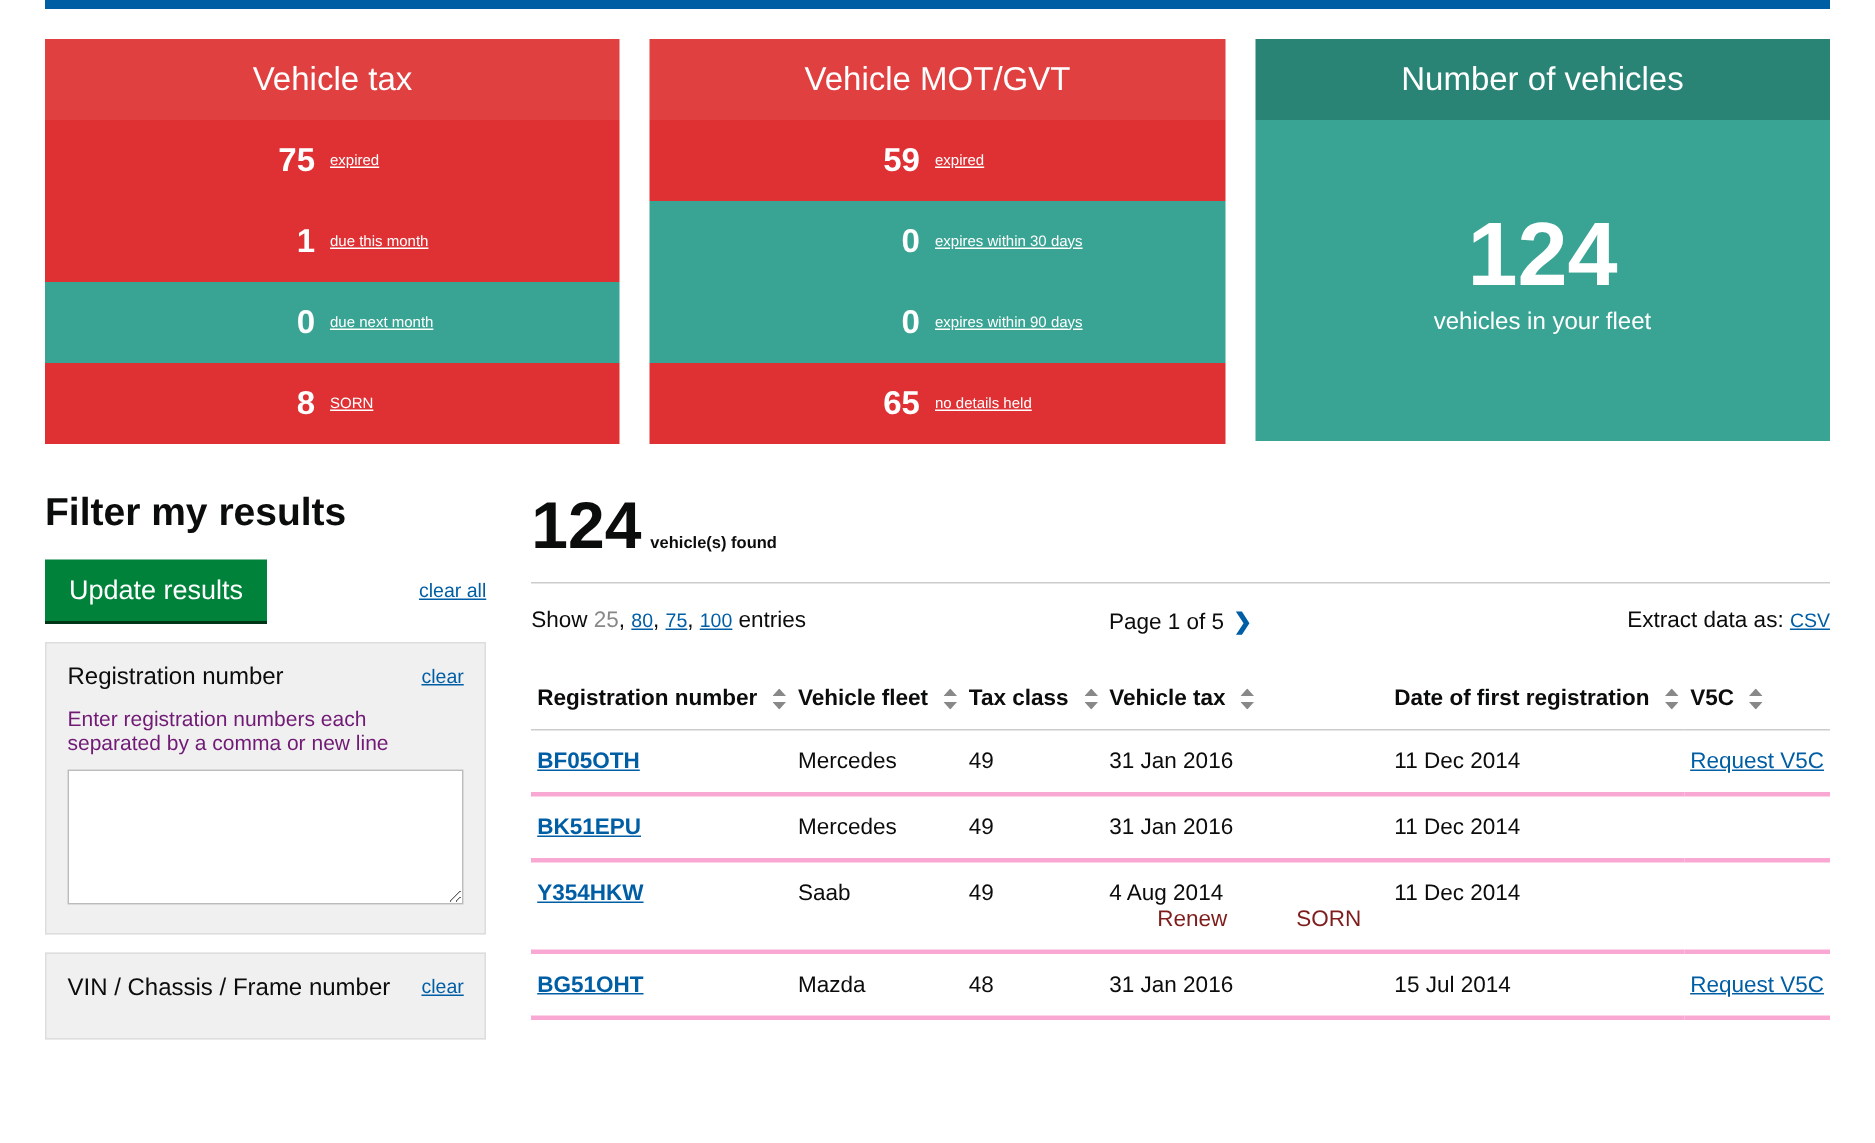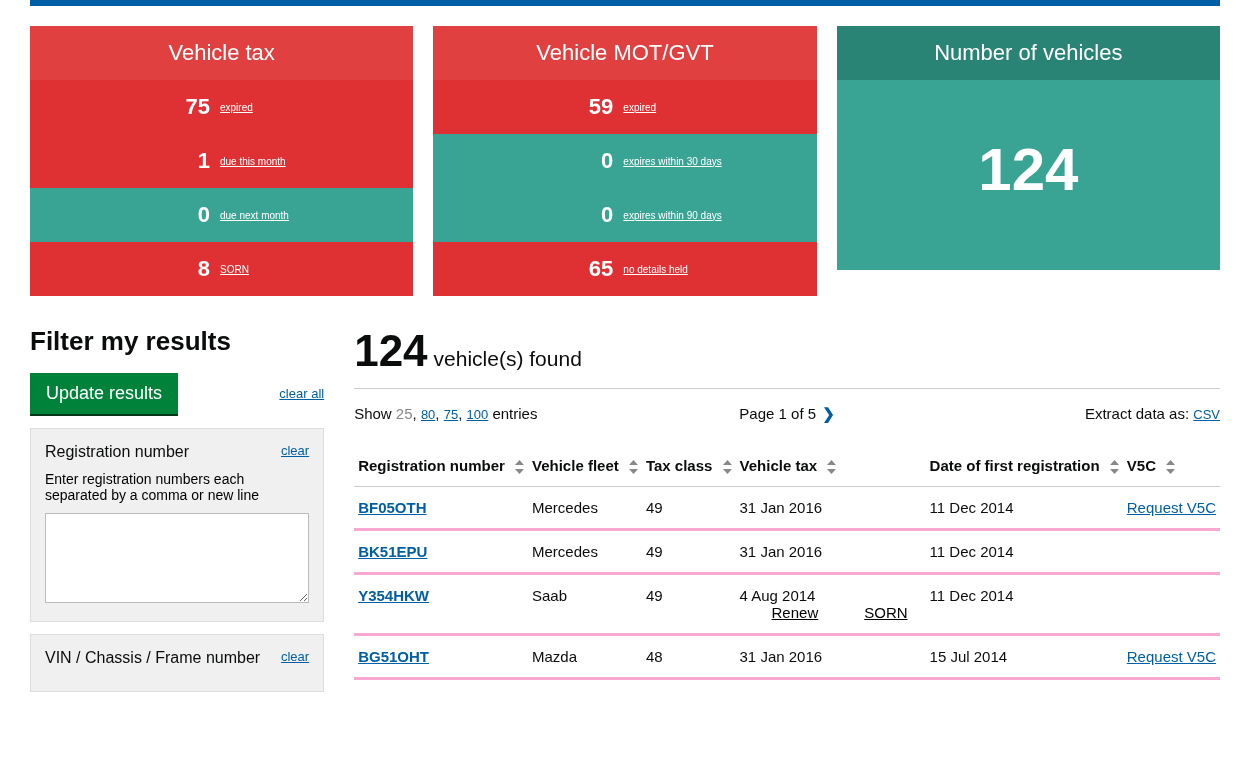--- a/index.html
+++ b/index.html
@@ -27,38 +27,38 @@
 .content { flex: 1; }
 
 .sidebar h2 { font-size: 26px; font-weight: 700; margin-bottom: 16px; }
 .update-row { display: flex; justify-content: space-between; align-items: center; margin-bottom: 14px; }
 .update-btn { background: #00823b; color: #fff; border: none; padding: 10px 16px; font-size: 18px; cursor: pointer; box-shadow: 0 2px 0 #003618; }
 .link { color: #005ea5; text-decoration: underline; cursor: pointer; font-size: 13px; }
 
 .filter-box { background: #f0f0f0; border: 1px solid #ddd; padding: 14px; margin-bottom: 12px; }
 .filter-head { display: flex; justify-content: space-between; margin-bottom: 10px; }
 .filter-head .title { font-size: 16px; }
-.filter-help { font-size: 14px; color: #000000; margin-bottom: 10px; }
+.filter-help { font-size: 14px; color: #701a75; margin-bottom: 10px; }
 .filter-ta { width: 100%; height: 90px; border: 1px solid #bbb; background: #fff; resize: vertical; padding: 6px; font-family: inherit; }
 
 .results-head { display: flex; align-items: baseline; border-bottom: 1px solid #ccc; padding-bottom: 12px; margin-bottom: 16px; }
 .results-head .rnum { font-size: 44px; font-weight: 700; }
-.results-head .rlbl { font-size: 21px; font-weight: 400; margin-left: 6px; }
+.results-head .rlbl { font-size: 11px; font-weight: 700; margin-left: 6px; }
 
 .list-controls { display: flex; justify-content: space-between; font-size: 15px; margin-bottom: 20px; }
 .list-controls .mid { position: absolute; left: 50%; transform: translateX(-50%); }
 .list-controls-wrap { position: relative; height: 22px; }
 .chev { color: #005ea5; font-weight: 700; margin-left: 2px; }
 
 table { width: 100%; border-collapse: collapse; font-size: 15px; }
 th { text-align: left; font-weight: 700; padding: 10px 4px 12px; border-bottom: 1px solid #ccc; white-space: nowrap; }
 .sort-icon { display: inline-block; vertical-align: middle; margin-left: 6px; }
 td { padding: 12px 4px; border-bottom: 3px solid #f9a8d4; vertical-align: top; }
 .reg-link { color: #005ea5; text-decoration: underline; font-weight: 700; }
-.action-links a { color: #000000; text-decoration: underline; margin-right: 14px; padding-left: 32px; }
+.action-links a { color: #7f1d1d; margin-right: 14px; padding-left: 32px; }
 .v5c-link { color: #005ea5; text-decoration: underline; white-space: nowrap; }
 </style>
 </head>
 <body>
 
 <div class="topbar"></div>
 
 <div class="container">
 
   <div class="cards">
@@ -104,20 +104,21 @@
             <span class="num">65</span>
             <a class="lbl">no details held</a>
           </div>
         </div>
     </div>
 
     <div class="card card-teal">
       <div class="card-header">Number of vehicles</div>
       <div class="card-body-big">
         <div class="big-num">124</div>
+        <div class="big-lbl">vehicles in your fleet</div>
       </div>
     </div>
 
   </div>
 
   <div class="main">
 
     <div class="sidebar">
       <h2>Filter my results</h2>
 

